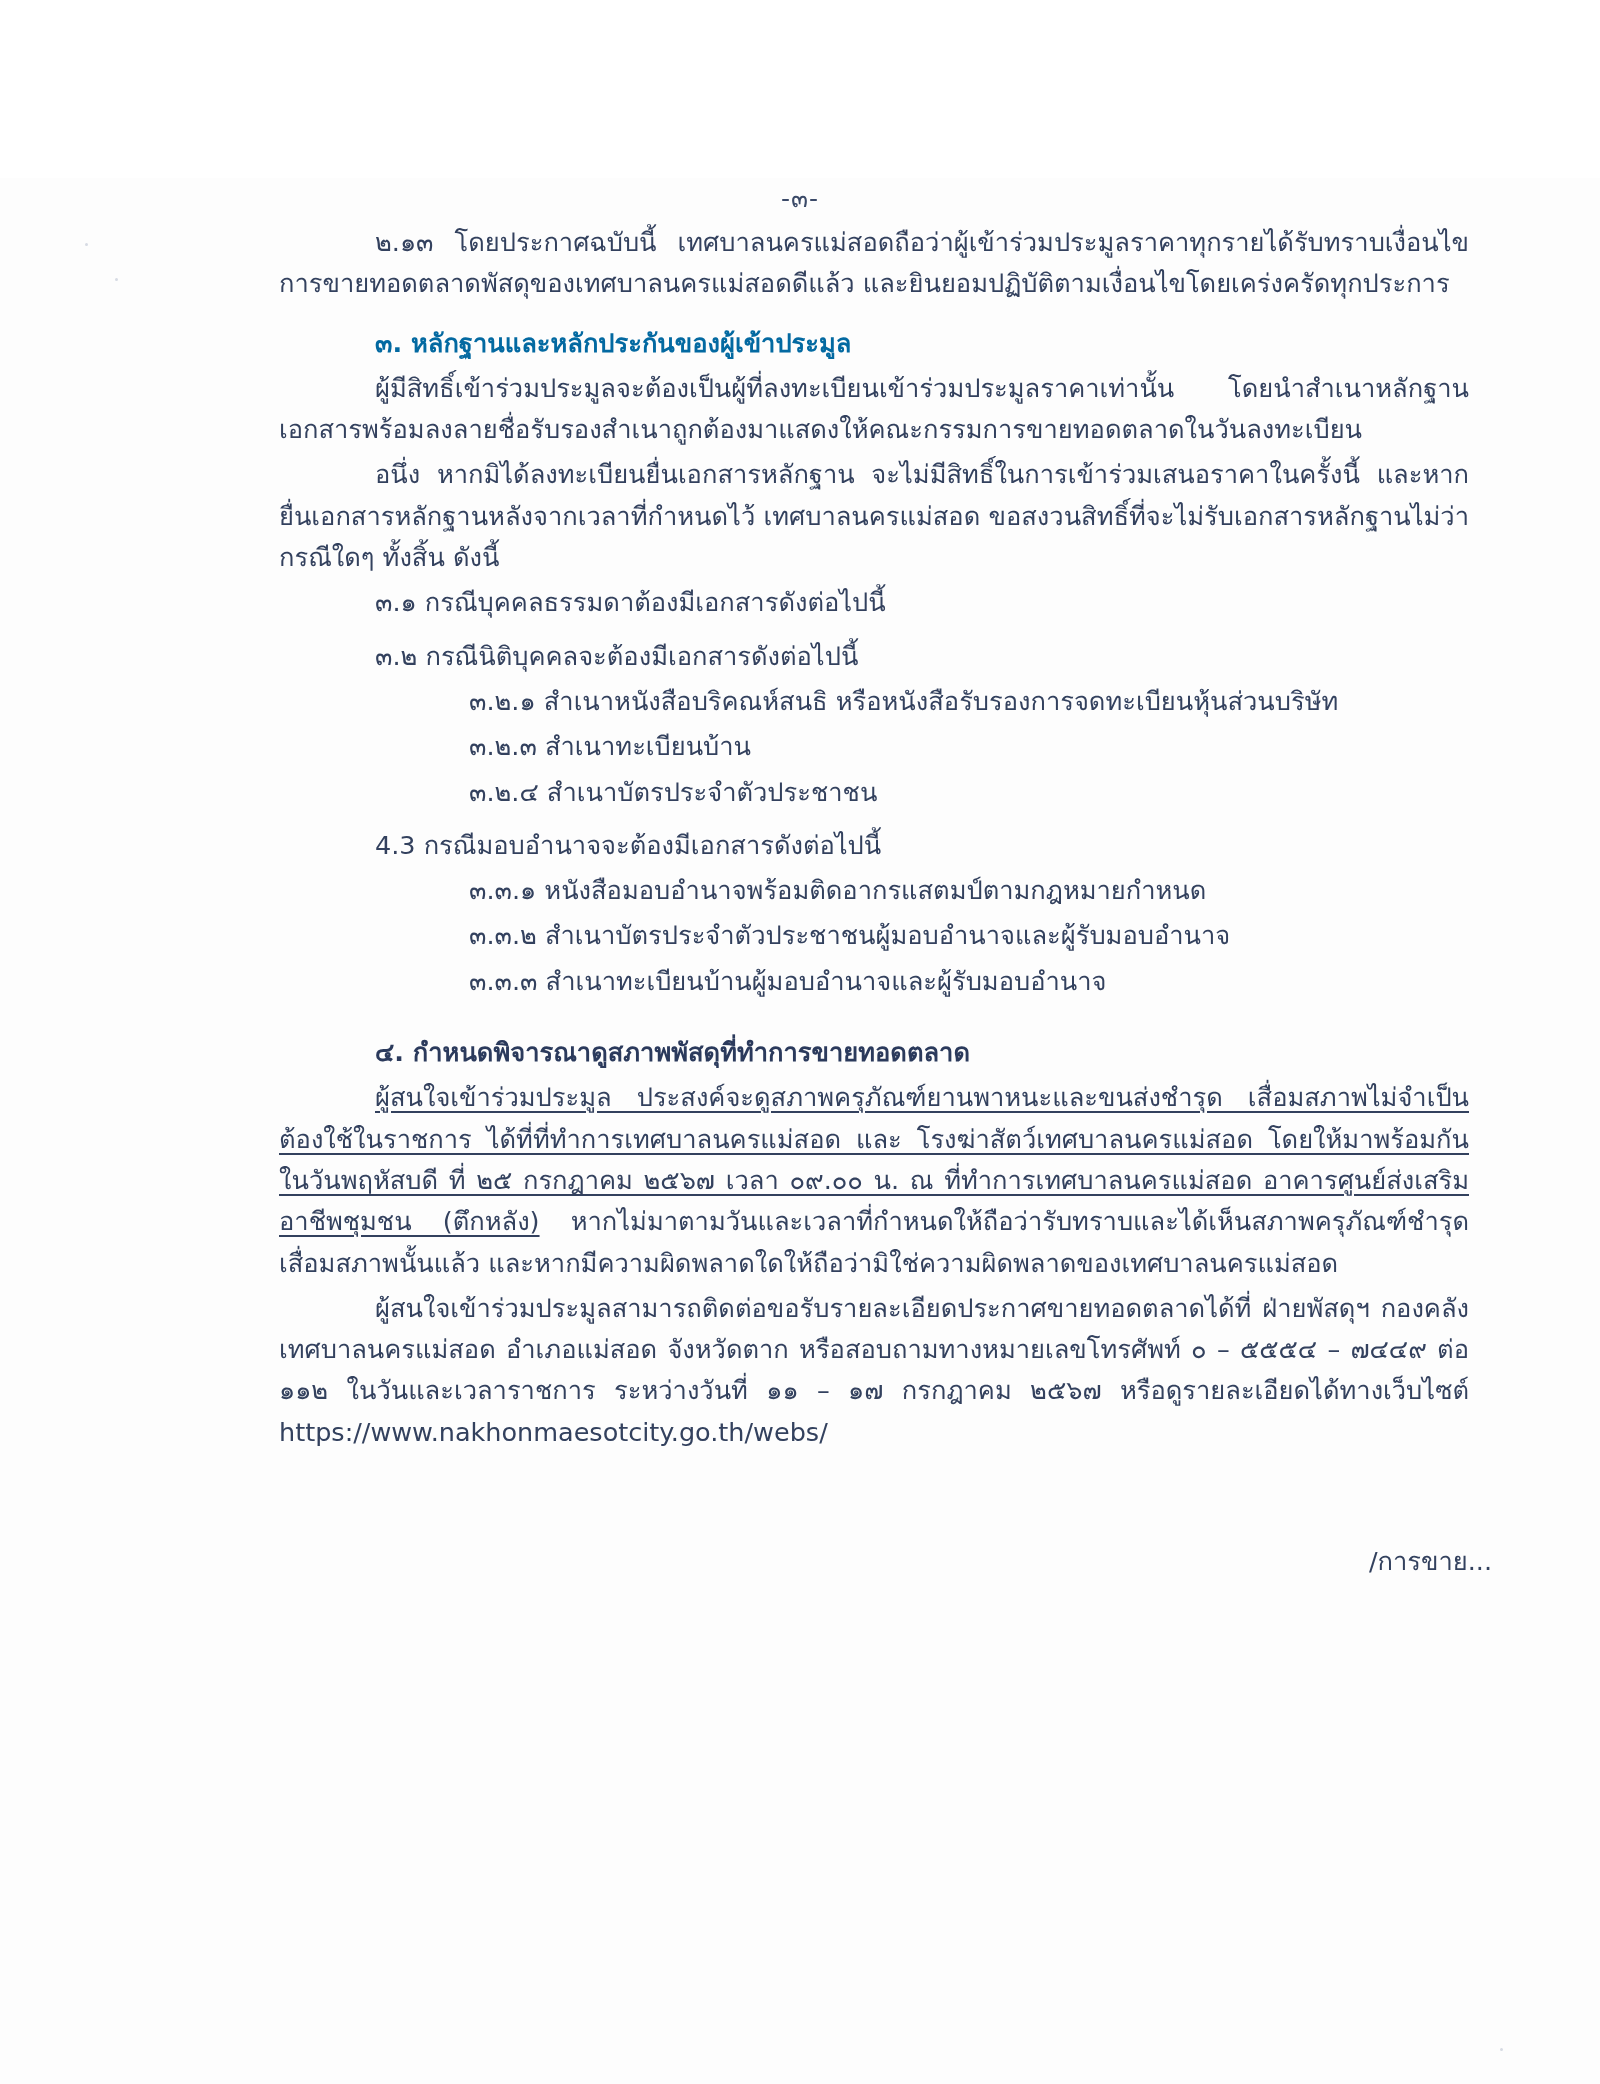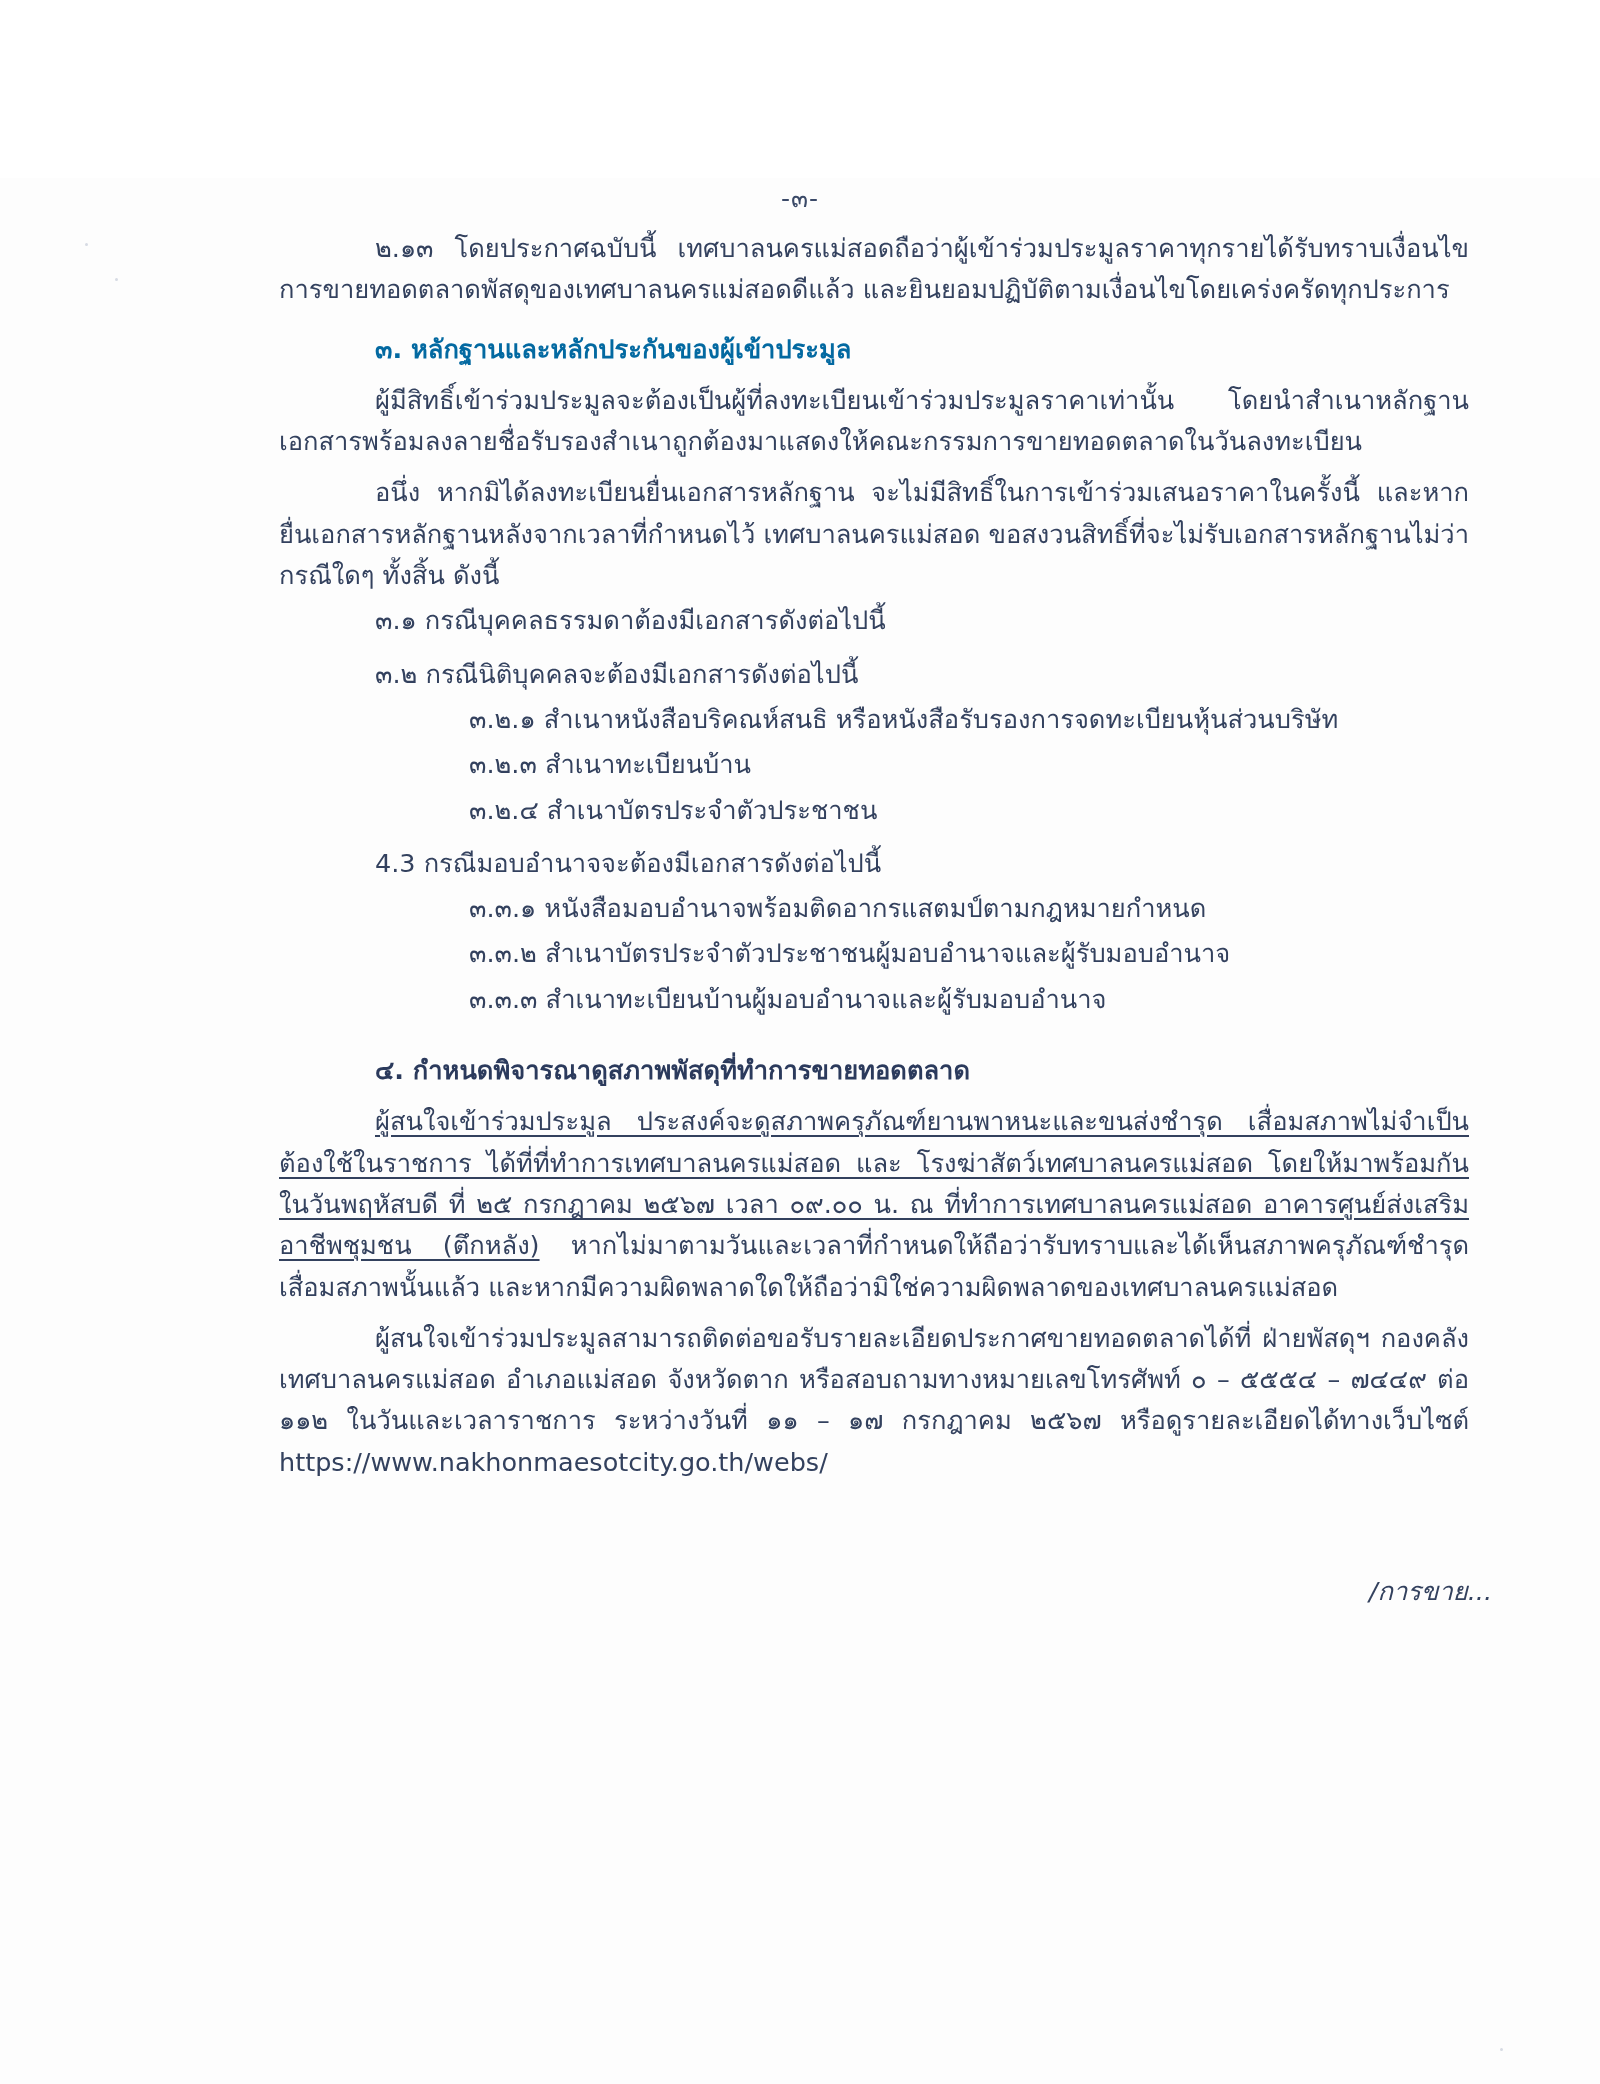--- a/index.html
+++ b/index.html
@@ -40,21 +40,21 @@
     line-height: 1.62;
     color: #33415e;
   }
   p {
     margin: 0;
     padding: 0;
     text-align: justify;
     text-justify: inter-word;
   }
   .para {
-    margin-top: 10px;
+    margin-top: 4px;
   }
   .indent-1 { text-indent: 96px; }
   .indent-2 { margin-left: 96px; }
   .indent-3 { margin-left: 190px; }
   .heading {
     margin-top: 18px;
     margin-left: 96px;
     font-weight: bold;
     color: #0369a1;
   }
@@ -74,21 +74,20 @@
   .url {
     text-underline-offset: 5px;
     color: #33415e;
   }
   .footer-note {
     margin-top: 88px;
     text-align: right;
     padding-right: 108px;
     font-size: 25.5px;
     color: #33415e;
-    font-style: italic;
   }
   .speck {
     position: absolute;
     width: 3px;
     height: 3px;
     background: #c6ccd8;
     border-radius: 50%;
     opacity: 0.7;
   }
 </style>

